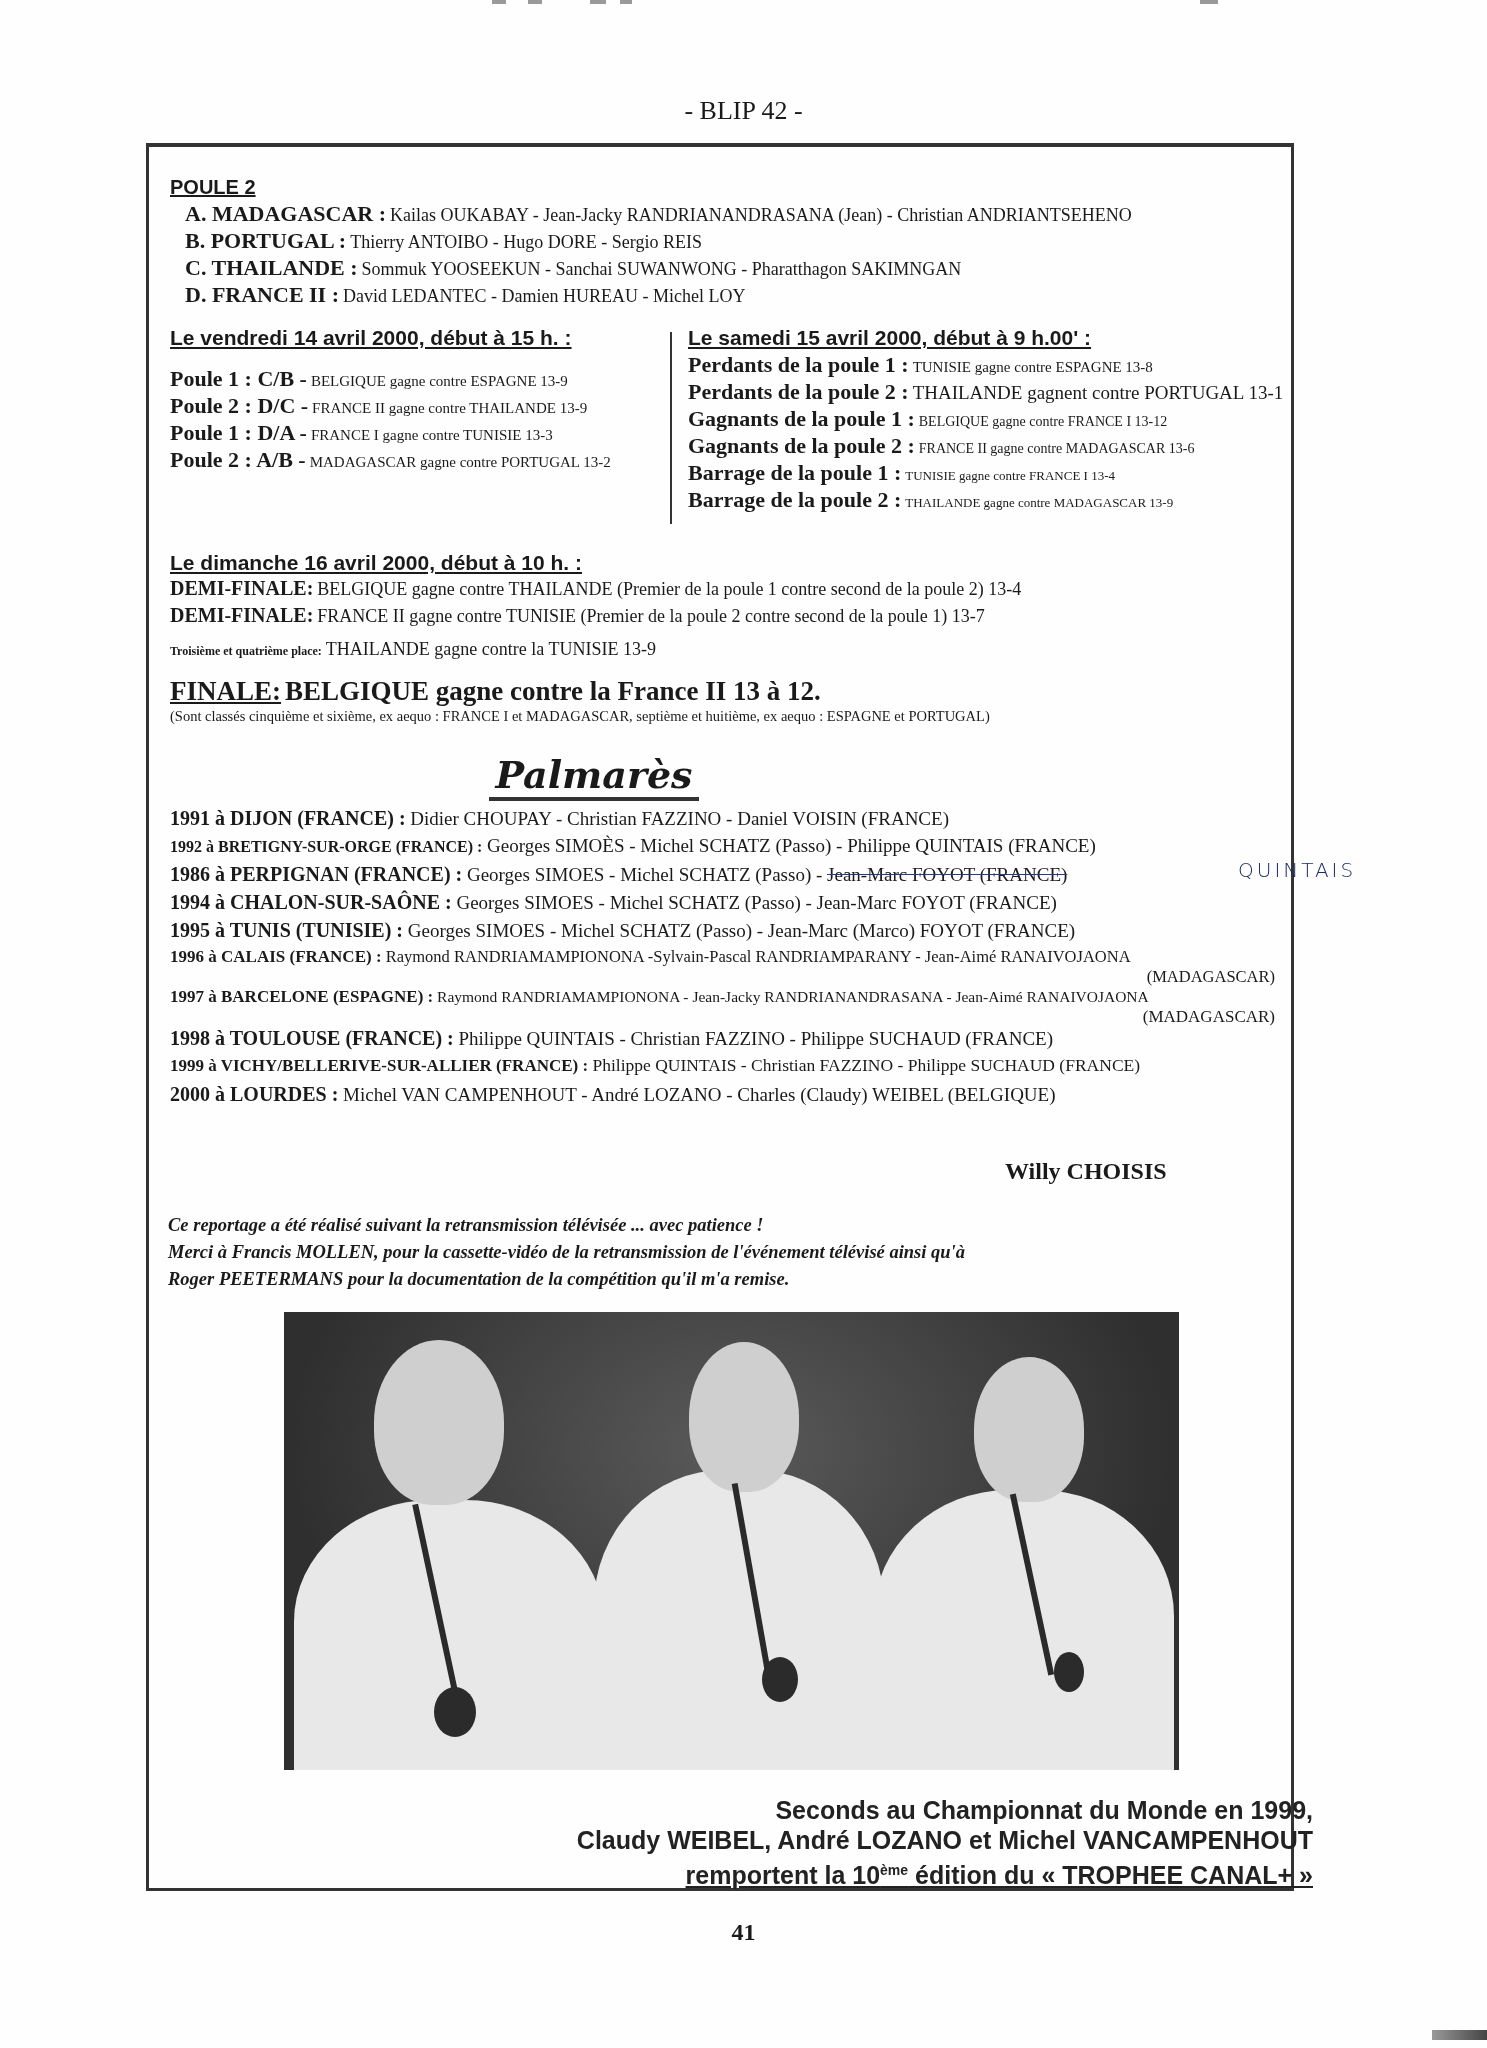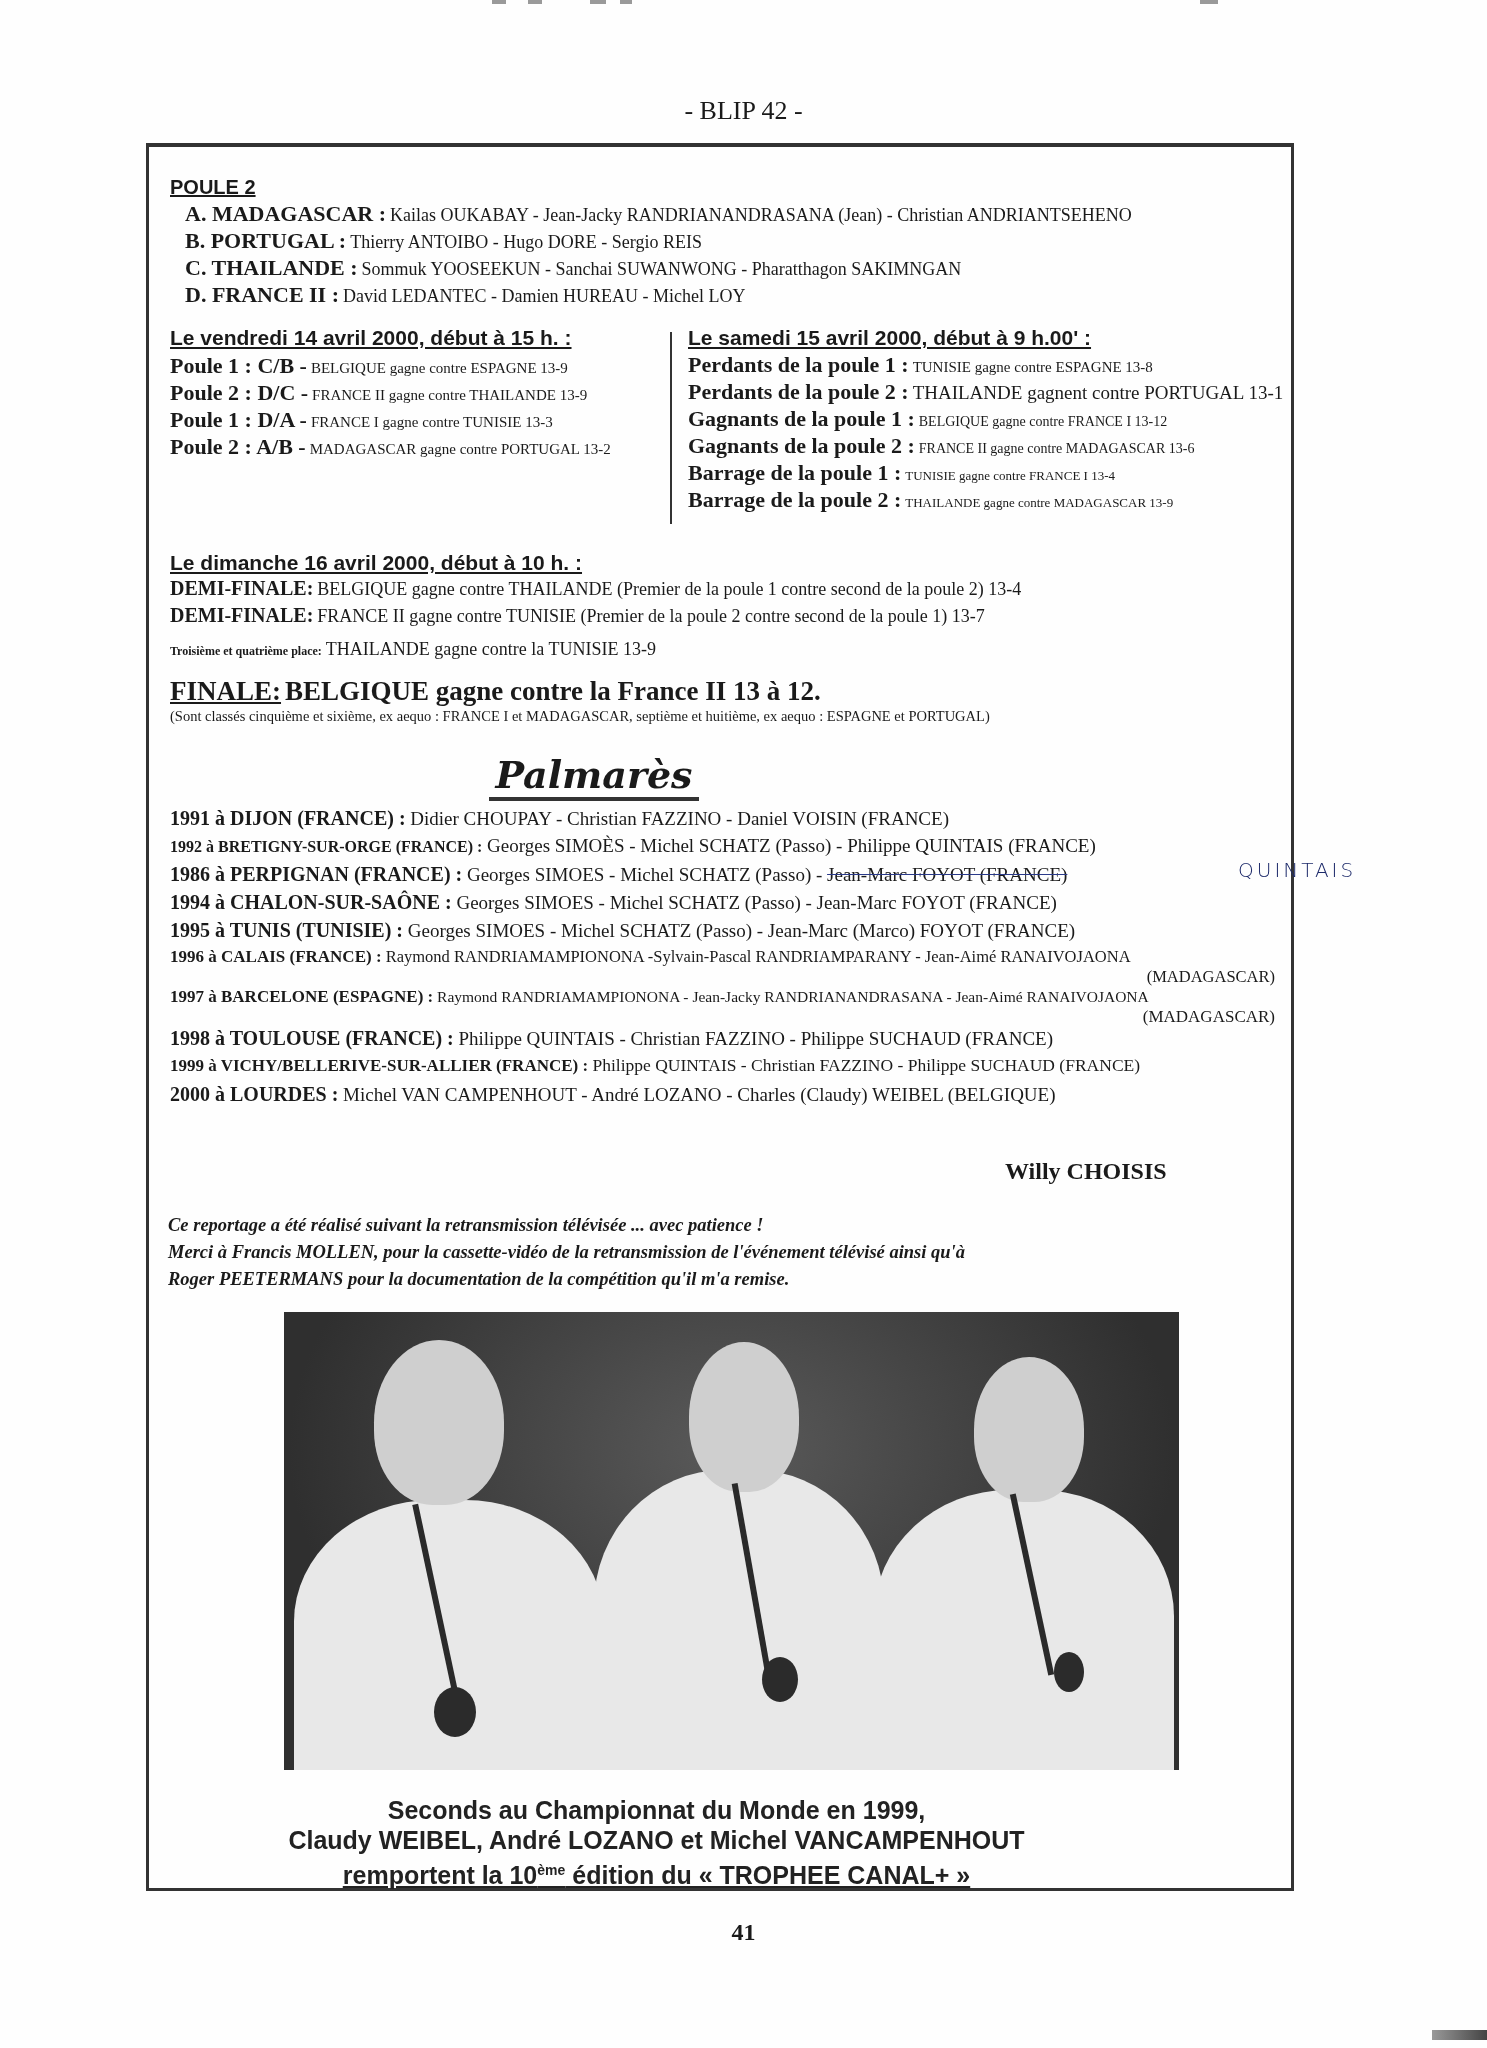--- a/index.html
+++ b/index.html
@@ -47,21 +47,21 @@
     position: absolute; left: 284px; top: 1312px; width: 895px; height: 458px;
     background: radial-gradient(ellipse at 50% 30%, #5a5a5a 0%, #2f2f2f 70%);
     overflow: hidden;
   }
   .person { position: absolute; bottom: 0; }
   .person .head { position: absolute; border-radius: 50% 50% 45% 45%; background: #cfcfcf; }
   .person .body { position: absolute; bottom: 0; background: #e8e8e8; border-radius: 45% 45% 0 0; }
   .person .ribbon { position: absolute; width: 6px; background: #2a2a2a; }
   .person .medal { position: absolute; border-radius: 50%; background: #2b2b2b; }
   .caption {
-    position: absolute; left: 0; width: 1313px; top: 1795px; text-align: center;
+    position: absolute; left: 0; width: 1313px; top: 1795px; text-align: right;
     font-family: "Liberation Sans", sans-serif; font-weight: bold; font-size: 25px; line-height: 30px; color: #222;
   }
   .caption .l3 { text-decoration: underline; }
   .caption sup { font-size: 14px; }
   .pagenum { position: absolute; left: 0; width: 1487px; top: 1919px; text-align: center; font-weight: bold; font-size: 24px; }
   .edgemark { position: absolute; left: 1432px; top: 2030px; width: 55px; height: 10px; background: linear-gradient(90deg,#999,#444); }
 </style>
 </head>
 <body>
 
@@ -79,21 +79,21 @@
 
 <div class="poule2">
   <div class="sec-title" style="margin-bottom:2px;">POULE 2</div>
   <div class="row"><span class="lbl">A. MADAGASCAR :</span> <span class="txt">Kailas OUKABAY - Jean-Jacky RANDRIANANDRASANA (Jean) - Christian ANDRIANTSEHENO</span></div>
   <div class="row"><span class="lbl">B. PORTUGAL :</span> <span class="txt">Thierry ANTOIBO - Hugo DORE - Sergio REIS</span></div>
   <div class="row"><span class="lbl">C. THAILANDE :</span> <span class="txt">Sommuk YOOSEEKUN - Sanchai SUWANWONG - Pharatthagon SAKIMNGAN</span></div>
   <div class="row"><span class="lbl">D. FRANCE II :</span> <span class="txt">David LEDANTEC - Damien HUREAU - Michel LOY</span></div>
 </div>
 
 <div class="colL">
-  <div class="sec-title" style="font-size:21px;margin-bottom:3px;">Le vendredi 14 avril 2000, début à 15 h. :</div>
+  <div class="sec-title" style="font-size:21px;margin-bottom:16px;">Le vendredi 14 avril 2000, début à 15 h. :</div>
   <div class="row"><span class="lbl">Poule 1 : C/B -</span> <span class="sm">BELGIQUE gagne contre ESPAGNE 13-9</span></div>
   <div class="row"><span class="lbl">Poule 2 : D/C -</span> <span class="sm">FRANCE II gagne contre THAILANDE 13-9</span></div>
   <div class="row"><span class="lbl">Poule 1 : D/A -</span> <span class="sm">FRANCE I gagne contre TUNISIE 13-3</span></div>
   <div class="row"><span class="lbl">Poule 2 : A/B -</span> <span class="sm">MADAGASCAR gagne contre PORTUGAL 13-2</span></div>
 </div>
 
 <div class="divider"></div>
 
 <div class="colR">
   <div class="sec-title" style="font-size:21px;margin-bottom:2px;">Le samedi 15 avril 2000, début à 9 h.00' :</div>

